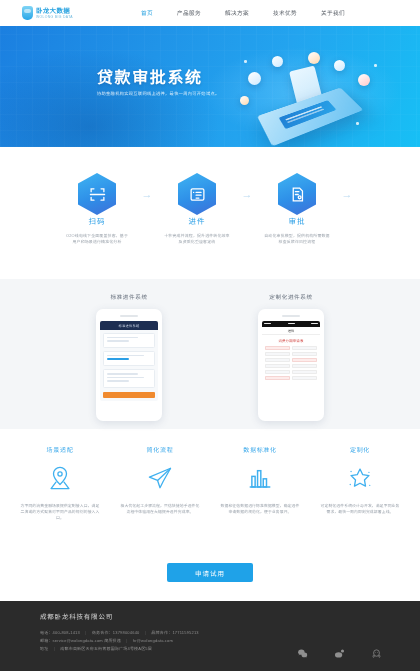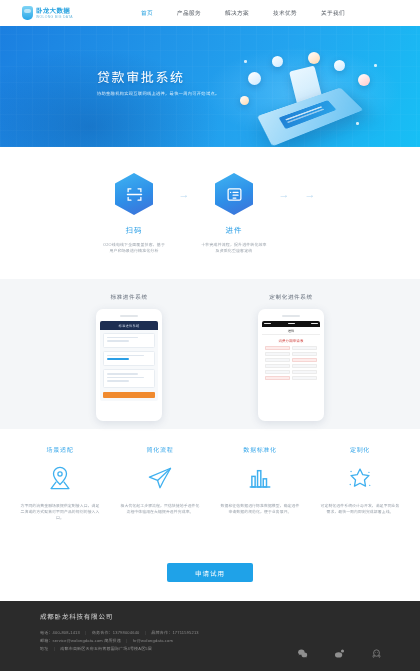--- a/index.html
+++ b/index.html
@@ -70,21 +70,21 @@
   .hero::after {
     content: "";
     position: absolute; left: -40px; bottom: -60px;
     width: 260px; height: 160px;
     background: radial-gradient(ellipse at center, rgba(10,70,150,.35) 0%, rgba(10,70,150,0) 70%);
   }
   .hero-text {
     position: absolute; left: 97px; top: 44px; z-index: 3;
   }
   .hero-title {
-    font-size: 13px; color: #ffffff; font-weight: normal;
+    font-size: 16px; color: #ffffff; font-weight: bold;
     letter-spacing: 1.6px; line-height: 16px;
     text-shadow: 0 1px 3px rgba(0,40,90,.25);
   }
   .hero-sub {
     margin-top: 5px;
     font-size: 4.2px; color: rgba(255,255,255,.85);
     letter-spacing: .35px; line-height: 6px;
   }
   
   .hero-art {
@@ -151,21 +151,20 @@
   .hexagon {
     width: 38px; height: 42px;
     margin: 0 auto;
     background: linear-gradient(160deg, #3fb4f2 0%, #2e8fe8 55%, #3f6fd8 100%);
     clip-path: polygon(50% 0%, 100% 25%, 100% 75%, 50% 100%, 0% 75%, 0% 25%);
     display: flex; align-items: center; justify-content: center;
   }
   .hex-icon { width: 17px; height: 17px; }
   .hex-icon svg { width: 100%; height: 100%; display: block; }
   .step-label {
-    margin-top: 9px;
     font-size: 7.5px; color: #2b9fe6; letter-spacing: 1px;
   }
   .step-desc {
     margin-top: 7px;
     font-size: 3.9px; color: #9aa2ab;
     line-height: 6px; letter-spacing: .2px;
     padding: 0 4px;
   }
   .step-arrow {
     width: 26px; height: 42px;
@@ -383,20 +382,34 @@
             <line x1="6.5" y1="9" x2="6.6" y2="9"></line>
           </svg>
         </span>
       </div>
       <div class="step-label">进件</div>
       <div class="step-desc">十秒完成件流程，提升进件转化效率及资质化重应客定统</div>
     </div>
 
     <div class="step-arrow">→</div>
 
+    <div class="step">
+      <div class="hexagon">
+        <span class="hex-icon">
+          <svg viewBox="0 0 24 24" fill="none" stroke="#fff" stroke-width="1.8" stroke-linecap="round">
+            <path d="M6 3h9l4 4v14H6z"></path>
+            <line x1="9" y1="8" x2="14" y2="8"></line>
+            <line x1="9" y1="12" x2="13" y2="12"></line>
+            <circle cx="15" cy="16" r="2"></circle>
+          </svg>
+        </span>
+      </div>
+      <div class="step-label">审批</div>
+      <div class="step-desc">自动化审批模型，提供机构所需数据核查反欺诈风控流程</div>
+    </div>
 
     <div class="step-arrow">→</div>
 
 
   </div>
 </section>
 
 <section class="showcase">
   <div class="showcase-row">
 

